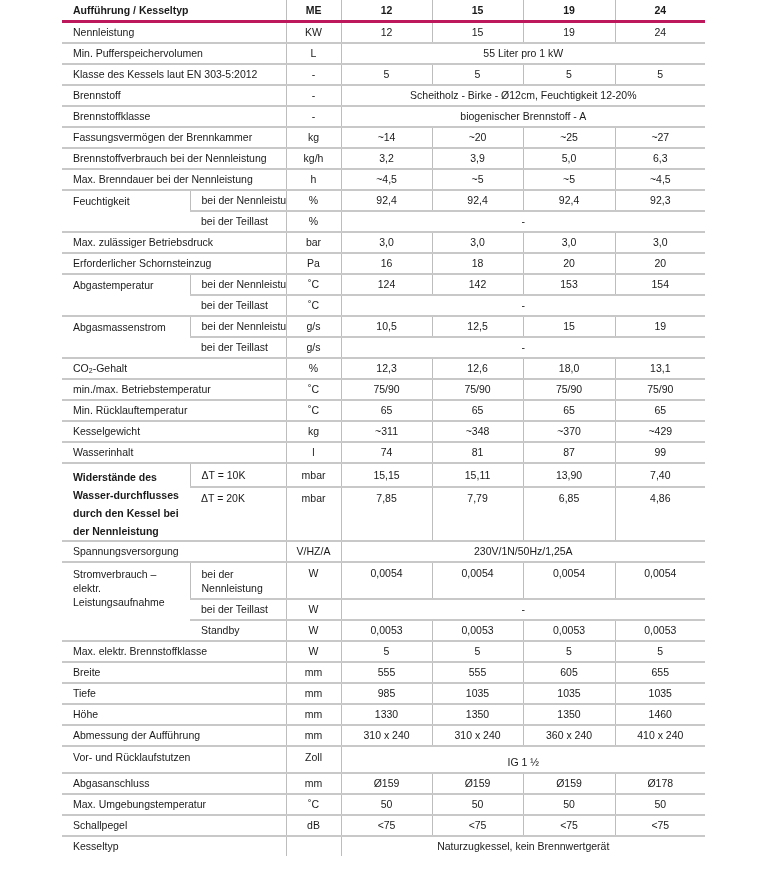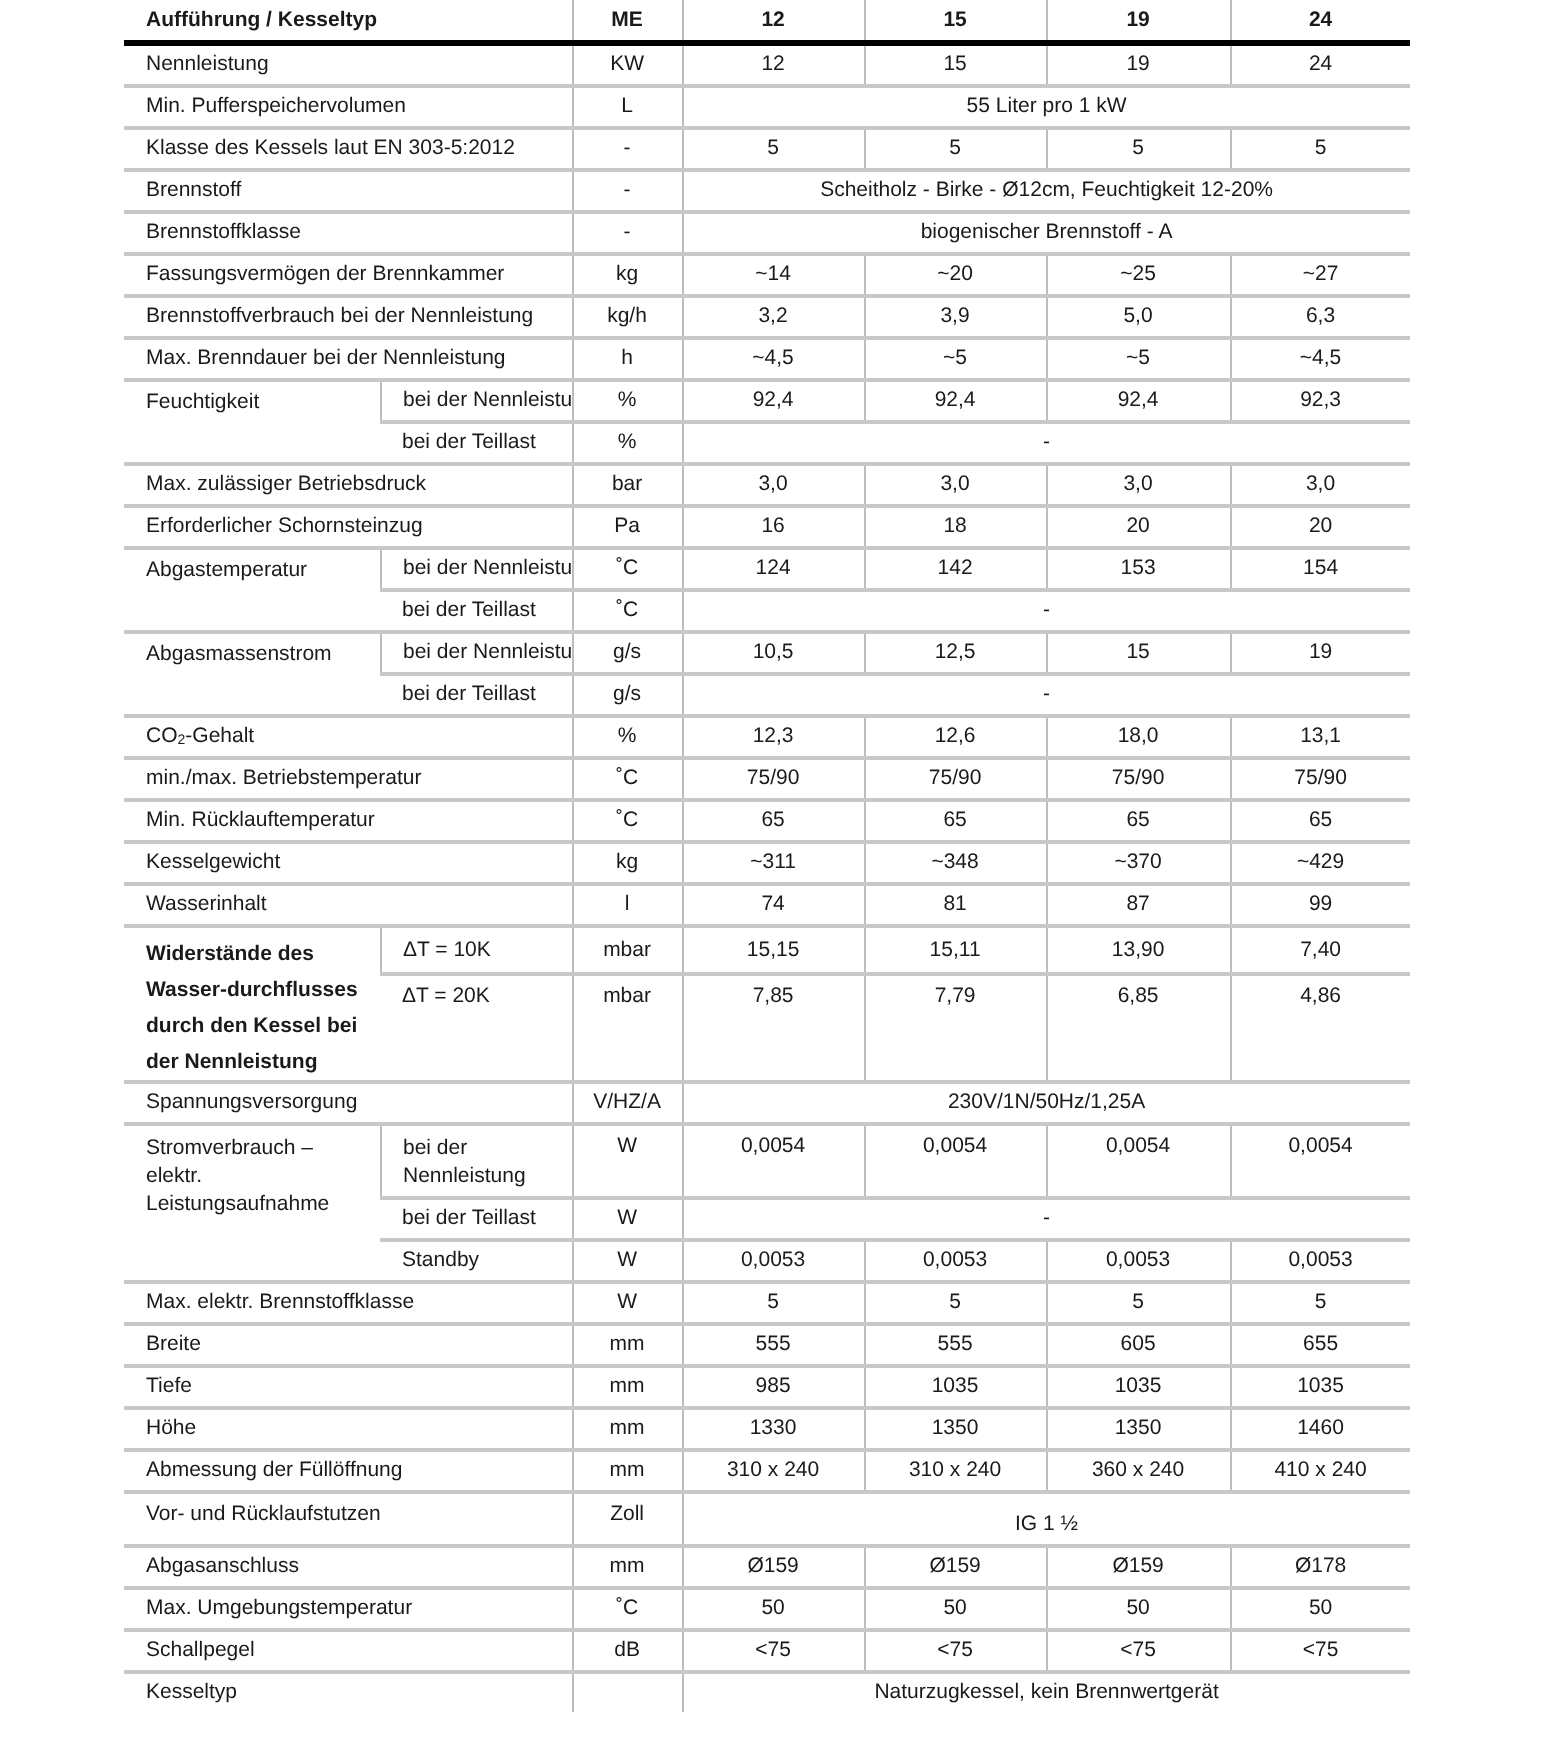--- a/index.html
+++ b/index.html
@@ -6,21 +6,21 @@
     body { width: 776px; height: 872px; position: relative; overflow: hidden;
            font-family: "Liberation Sans", sans-serif; font-size: 10.5px; color: #1a1a1a; }
     table.spec { position: absolute; left: 62px; top: 0; width: 643px;
                  border-collapse: collapse; table-layout: fixed; }
     table.spec td, table.spec th { padding: 0 0 0 11px; vertical-align: middle;
                  border-bottom: 2px solid #c8c8c8; border-left: 1px solid #bdbdbd;
                  line-height: 13px; overflow: hidden; white-space: nowrap; }
     table.spec td:first-child, table.spec th:first-child { border-left: none; }
     table.spec th { font-weight: bold; text-align: left; height: 20px; }
     table.spec thead tr { border-bottom: none; }
-    table.spec thead th { border-bottom: 3px solid #000000; }
+    table.spec thead th { border-bottom: 3px solid #be185d; }
     .c { text-align: center !important; padding-left: 0 !important; }
     .top { vertical-align: top !important; padding-top: 4px !important; }
     .wrap { white-space: normal !important; line-height: 18px !important; font-weight: bold; }
     .wrap2 { white-space: normal !important; line-height: 14px !important; }
     tr.r21 td { height: 19px; }
     tr.last td { border-bottom: none; margin-top: 44px; }
     sub { font-size: 7px; vertical-align: baseline; position: relative; top: 1px; }
   </style>
 </head>
 <body>
@@ -275,21 +275,21 @@
     </tr>
     <tr class="r21">
       <td colspan="3">Höhe</td>
       <td class="c">mm</td>
       <td class="c">1330</td>
       <td class="c">1350</td>
       <td class="c">1350</td>
       <td class="c">1460</td>
     </tr>
     <tr class="r21">
-      <td colspan="3">Abmessung der Füllöffnung</td>
+      <td colspan="3">Abmessung der Aufführung</td>
       <td class="c">mm</td>
       <td class="c">310 x 240</td>
       <td class="c">310 x 240</td>
       <td class="c">360 x 240</td>
       <td class="c">410 x 240</td>
     </tr>
     <tr>
       <td colspan="3" class="top" style="height:21px">Vor- und Rücklaufstutzen</td>
       <td class="c top">Zoll</td>
       <td class="c" colspan="4" style="padding-top:6px">IG 1 ½</td>

